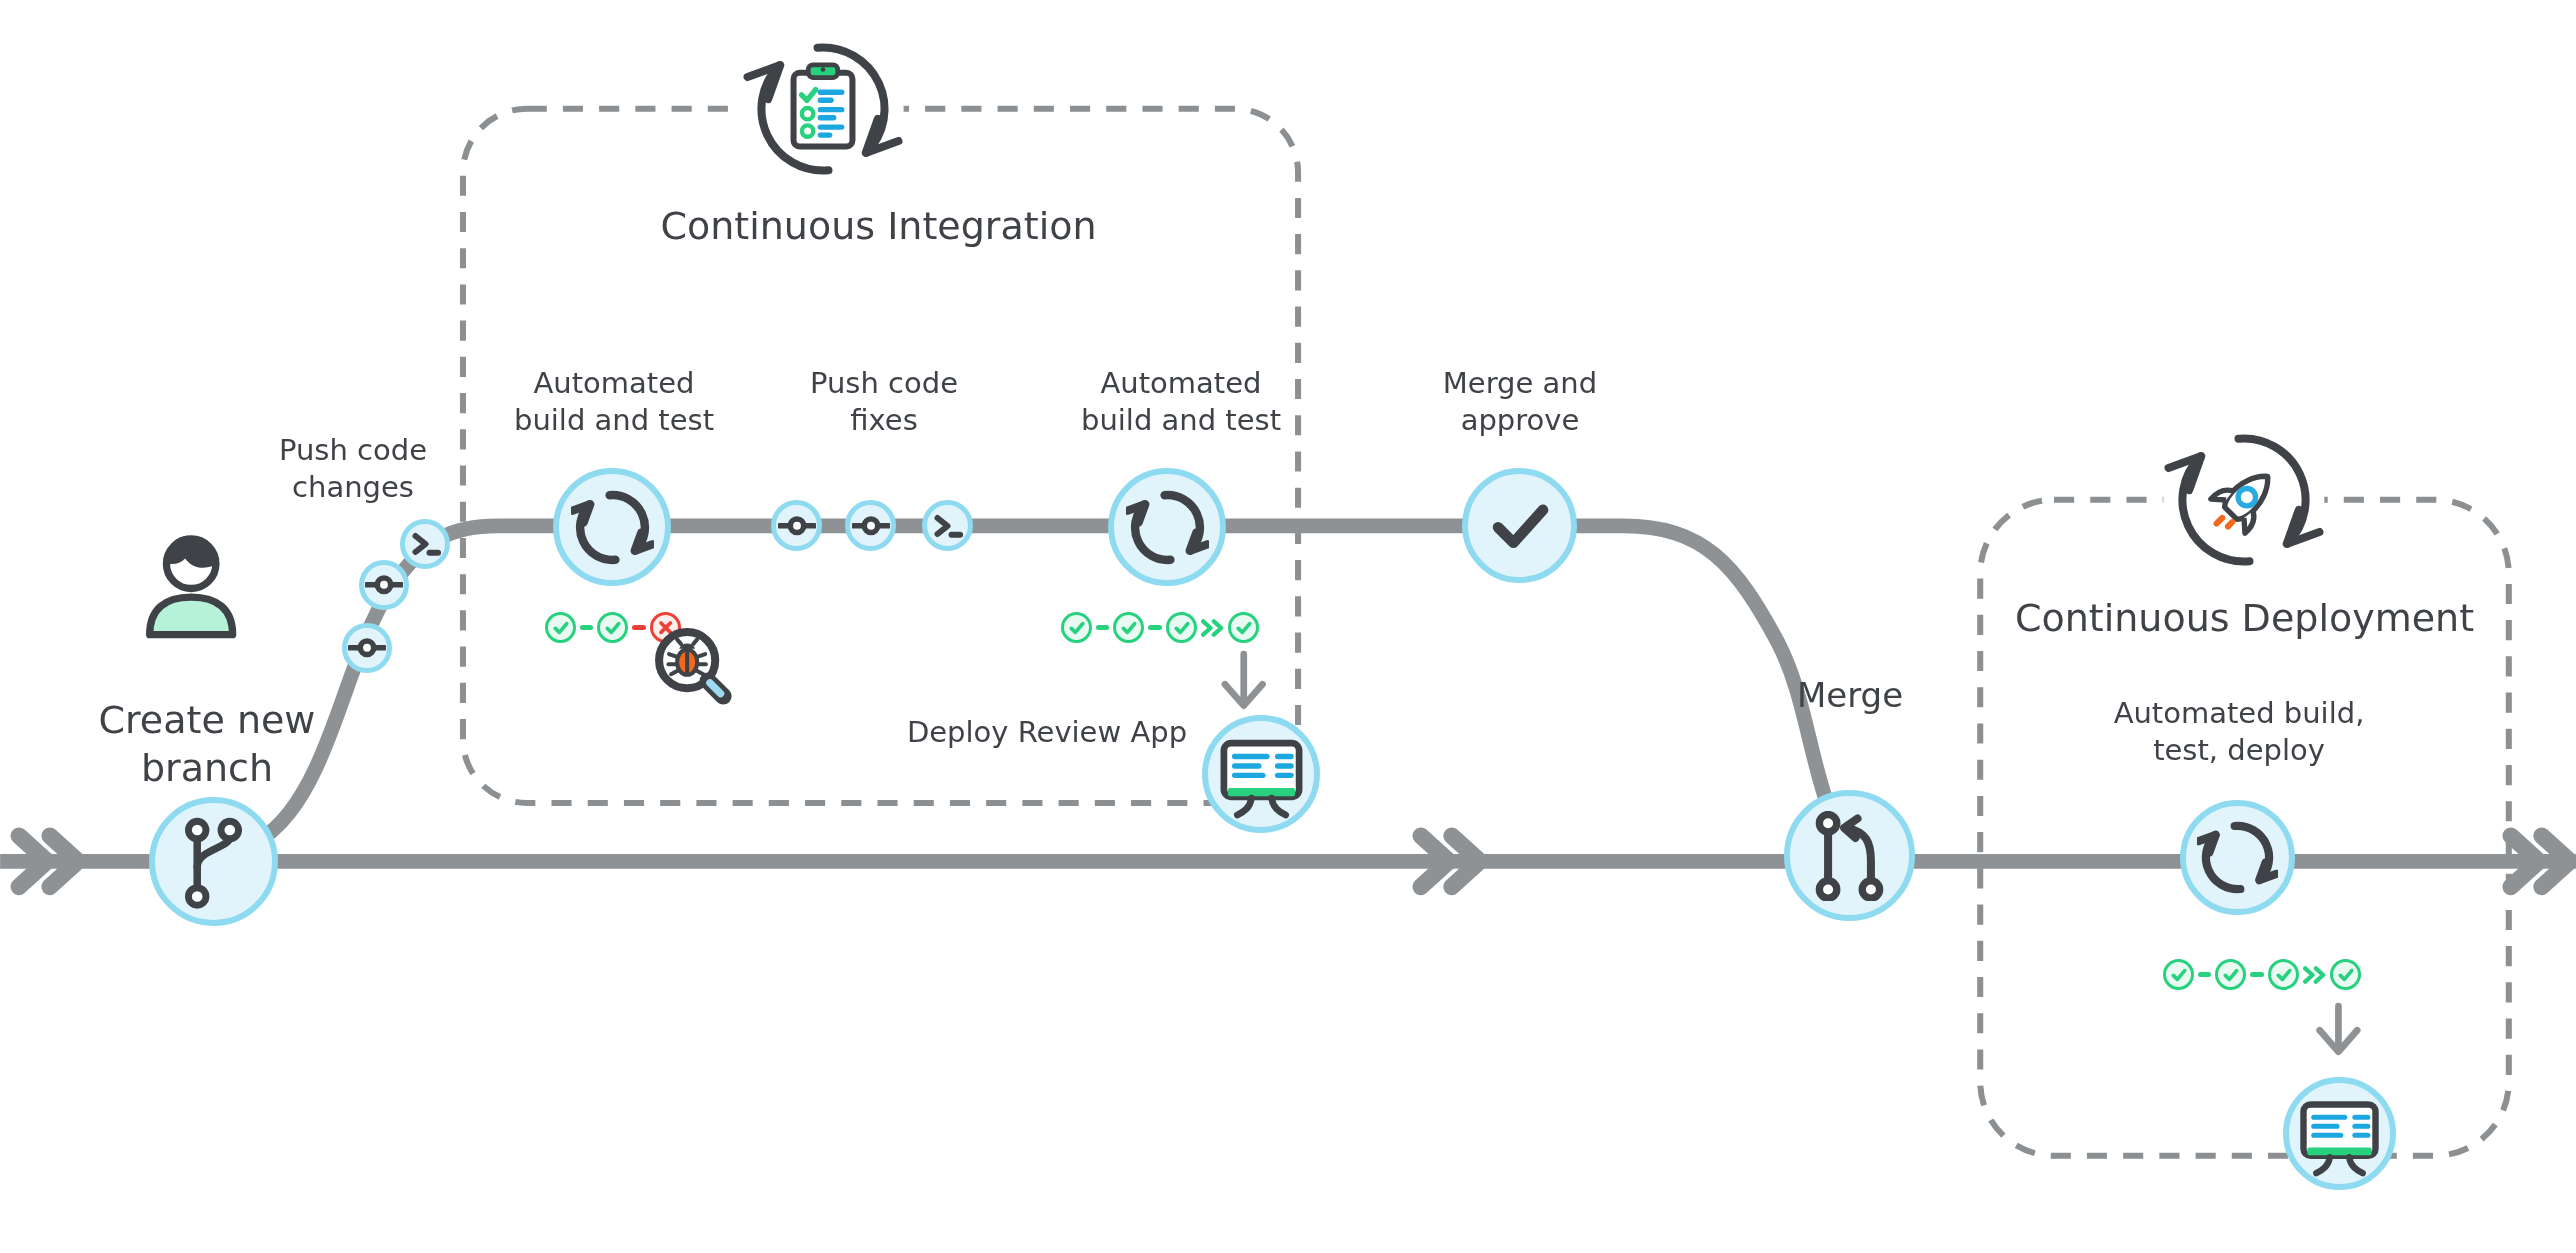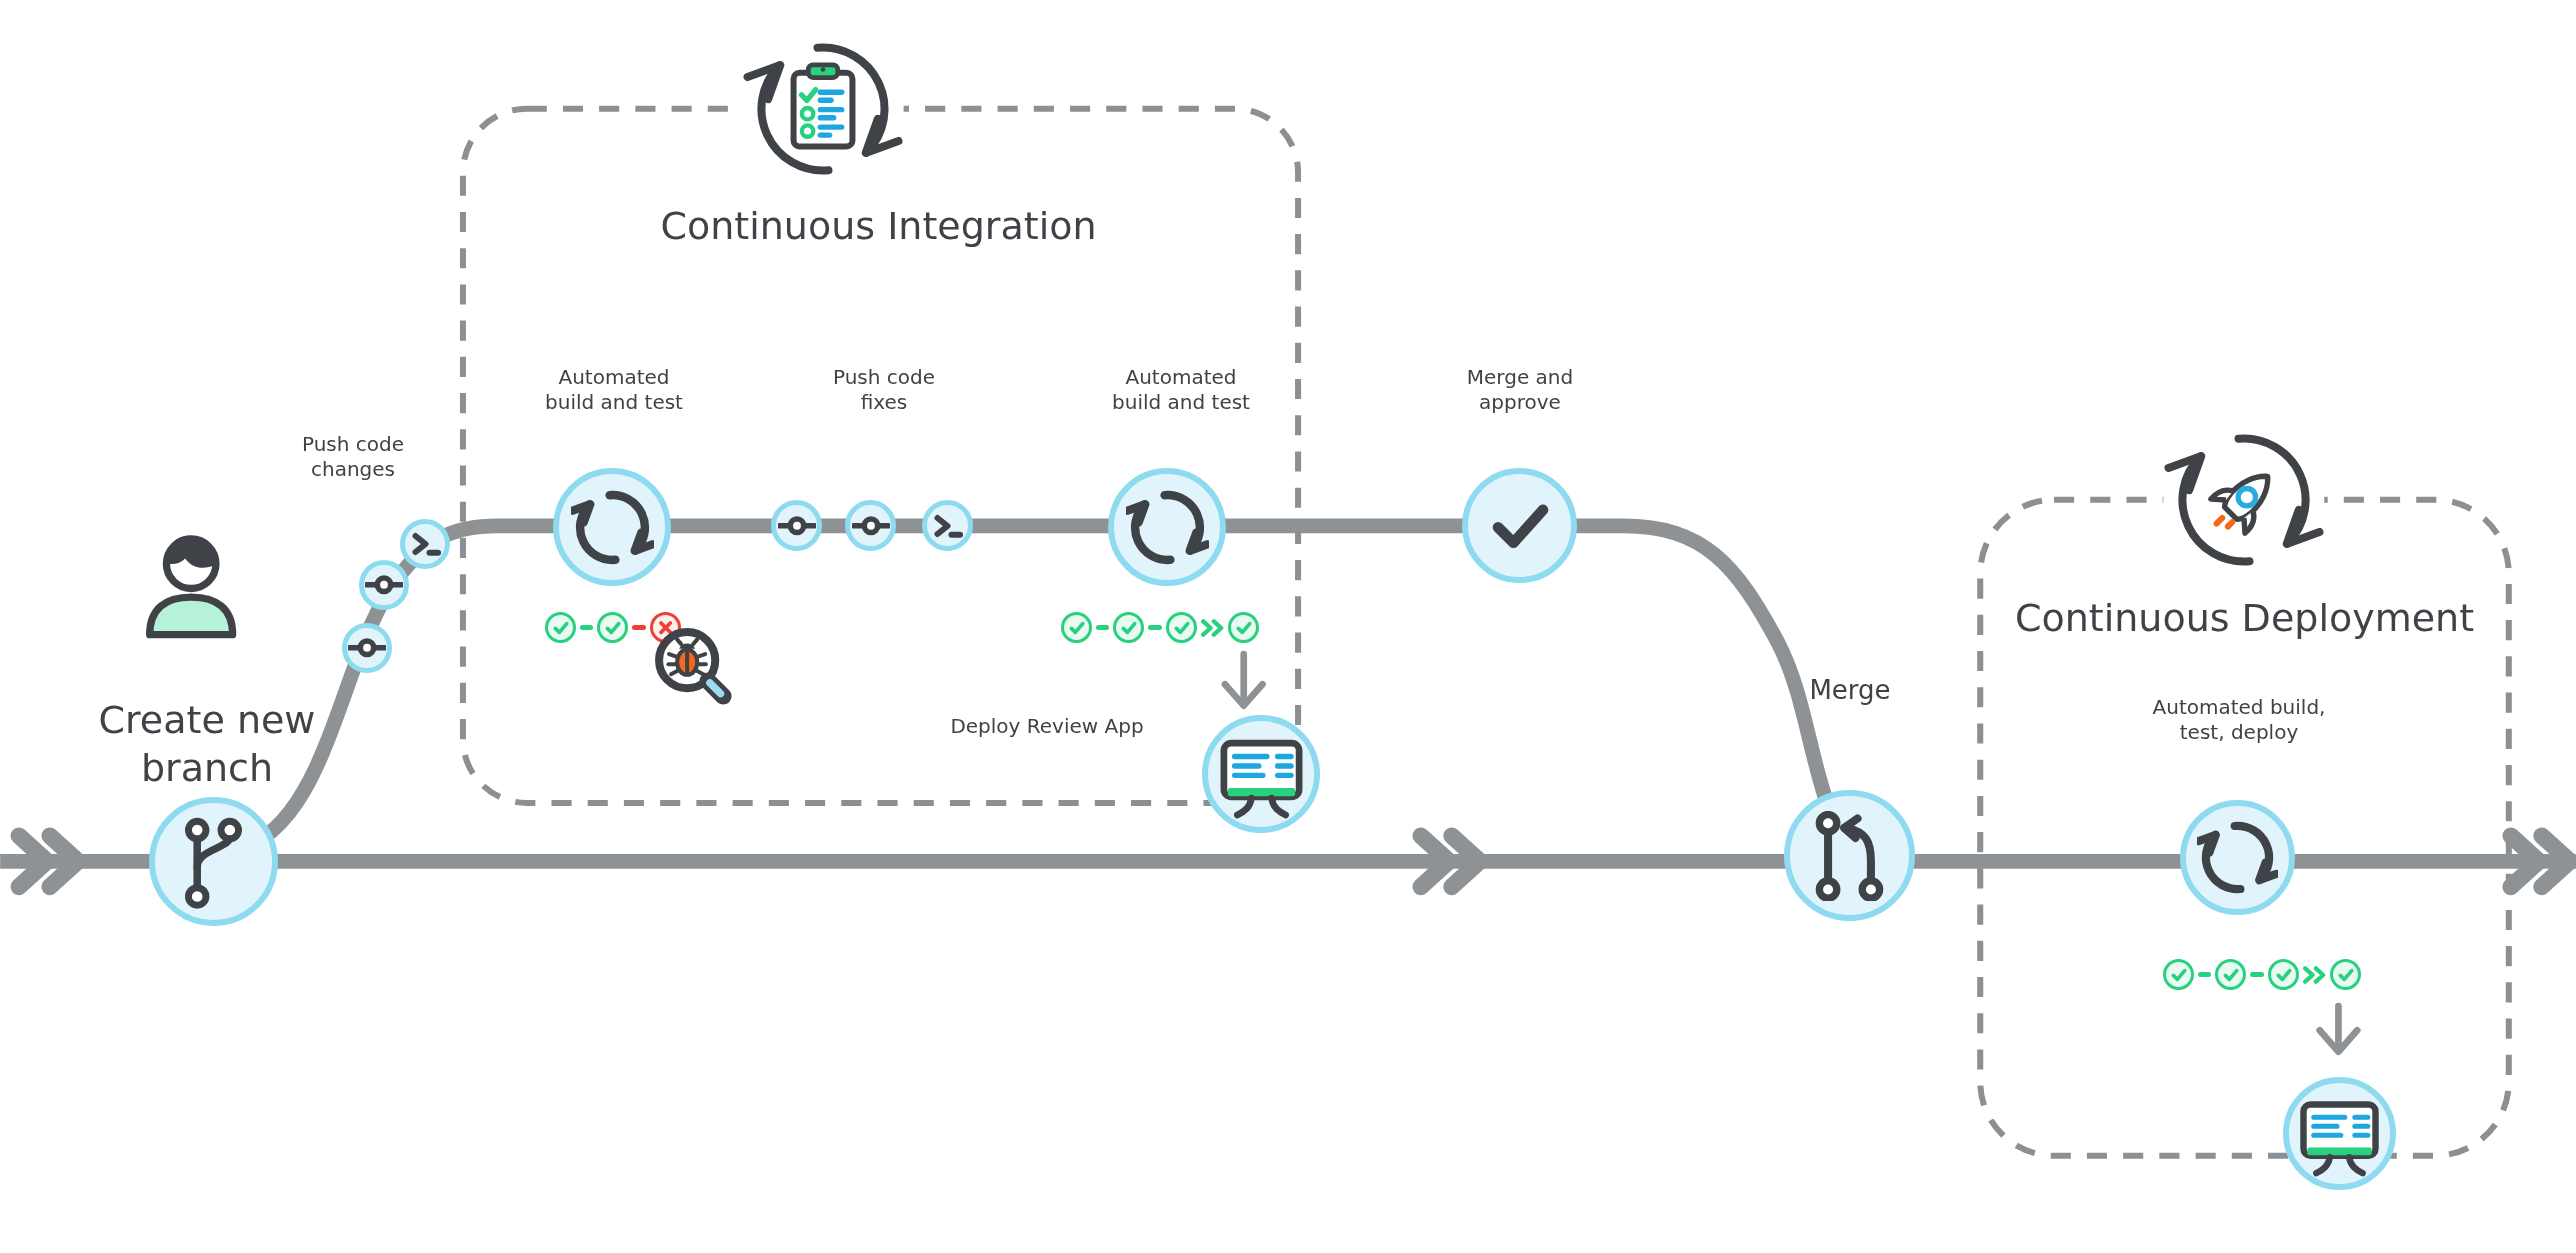--- a/index.html
+++ b/index.html
@@ -10,24 +10,24 @@
   .bg{position:absolute;left:0;top:0;}
   .abs{position:absolute;}
   .node{
     position:absolute;box-sizing:border-box;border-radius:50%;
     background:#e1f4fb;border:6.7px solid #8edaf0;
     display:flex;align-items:center;justify-content:center;
   }
   .node.small{border-width:5.4px;}
   .label{
     position:absolute;text-align:center;white-space:pre-line;
-    font-size:20px;line-height:1.27;color:#3f4347;
+    font-size:29px;line-height:1.27;color:#3f4347;
   }
   .label.lg{font-size:38px;}
-  .label.merge{font-size:26px;}
+  .label.merge{font-size:34px;}
   .title{
     position:absolute;text-align:center;font-size:38px;font-weight:500;color:#3f4347;
   }
   .pipeline{
     position:absolute;display:flex;align-items:center;gap:4px;
   }
   .status{
     box-sizing:border-box;width:31px;height:31px;border-radius:50%;
     border:3.4px solid #27d17e;background:#e8faf2;flex:0 0 auto;
     display:flex;align-items:center;justify-content:center;

